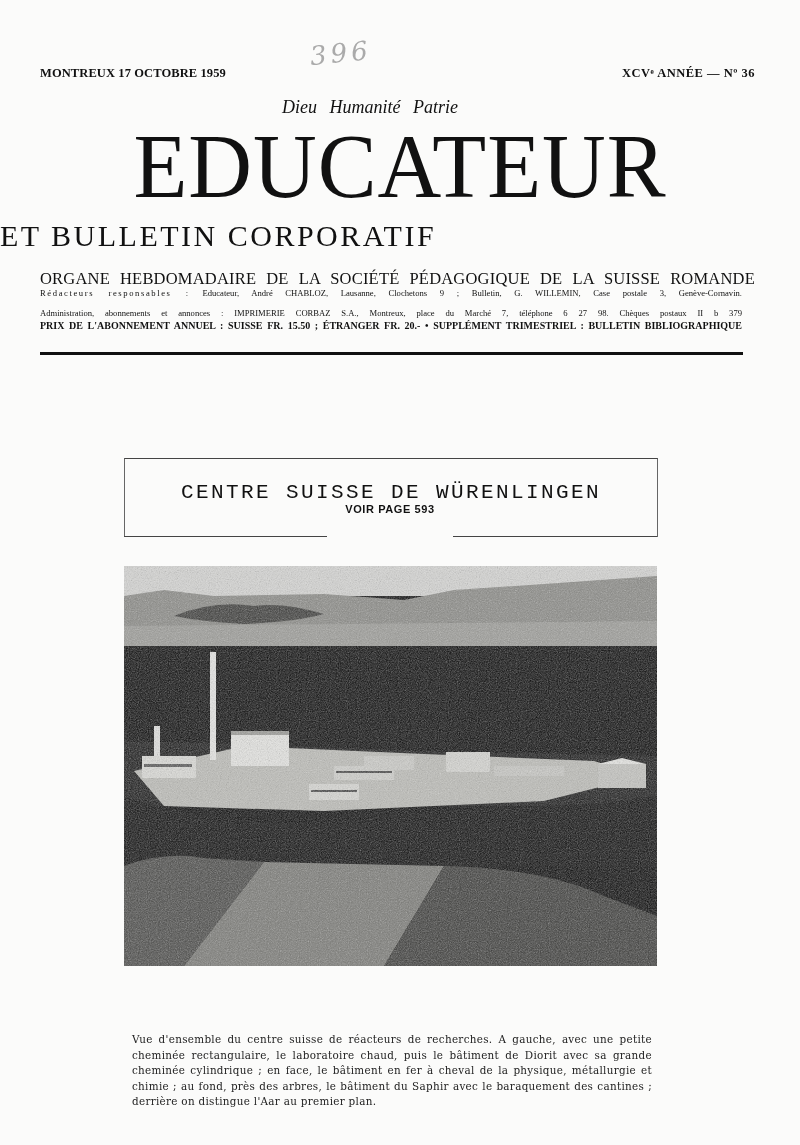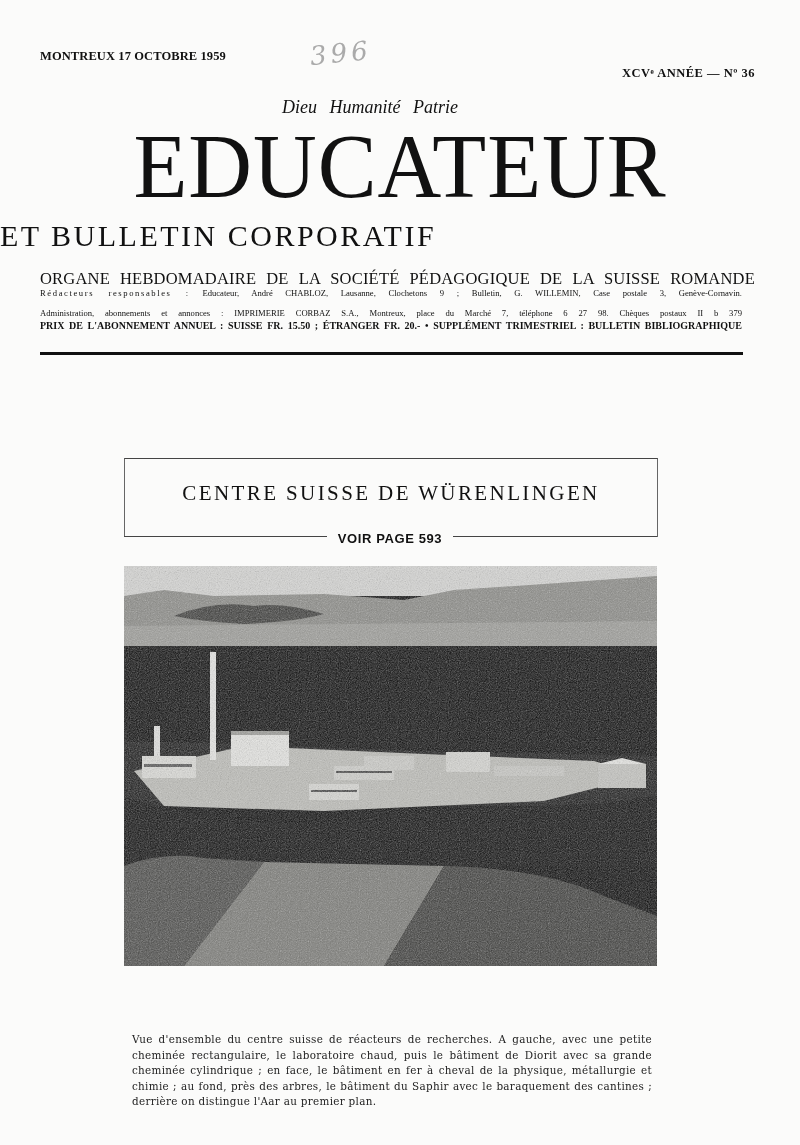--- a/index.html
+++ b/index.html
@@ -7,21 +7,21 @@
     width: 800px; height: 1145px; position: relative; overflow: hidden;
     background: #fbfbfa; color: #111;
     font-family: "Liberation Serif", "DejaVu Serif", serif;
   }
   .abs { position: absolute; }
   .handwritten {
     left: 310px; top: 38px; font-family: "DejaVu Serif", serif; font-style: italic;
     font-size: 26px; color: #aaa; letter-spacing: 4px; transform: rotate(-6deg);
   }
   .dateline {
-    left: 40px; top: 49px; font-weight: bold; font-size: 12.5px; letter-spacing: 0.1px;
+    left: 40px; top: 66px; font-weight: bold; font-size: 12.5px; letter-spacing: 0.1px;
   }
   .issue {
     right: 45px; top: 66px; font-weight: bold; font-size: 12.5px; letter-spacing: 0.5px;
   }
   .motto {
     left: 0; width: 740px; top: 97px; text-align: center; font-style: italic;
     font-size: 18px; word-spacing: 8px;
   }
   .masthead {
     left: 0; width: 800px; top: 121px; text-align: center;
@@ -45,33 +45,33 @@
   .spaced { letter-spacing: 1.6px; }
   .rule {
     left: 40px; width: 703px; top: 352px; height: 3px; background: #111;
   }
   .box {
     left: 124px; top: 458px; width: 532px; height: 78px;
     border-top: 1px solid #444; border-left: 1px solid #666; border-right: 1px solid #666;
   }
   .box-title {
     left: 124px; width: 534px; top: 481px; text-align: center;
-    font-family: Liberation Serif, serif;
+    font-family: Liberation Mono, monospace;
     font-size: 21px; letter-spacing: 2.4px; color: #111;
   }
   .box-bottom-left {
     left: 124px; top: 536px; width: 203px; height: 1px; background: #444;
   }
   .box-bottom-right {
     left: 453px; top: 536px; width: 204px; height: 1px; background: #444;
   }
   .voir {
-    left: 327px; width: 126px; top: 531px; text-align: center;
+    left: 327px; width: 126px; top: 503px; text-align: center;
     font-family: "Liberation Sans", "DejaVu Sans", sans-serif;
-    font-weight: bold; font-size: 13px; letter-spacing: 0.6px;
+    font-weight: bold; font-size: 11px; letter-spacing: 0.6px;
   }
   .photo {
     left: 124px; top: 566px; width: 533px; height: 400px; overflow: hidden;
     background: #0a0a0a;
   }
   .caption {
     left: 132px; width: 520px; top: 986px; 
     font-family: "DejaVu Serif", serif; font-size: 10.4px; line-height: 15.5px;
     text-align: justify; color: #222; letter-spacing: 0.3px; margin-top: 46px;
   }

